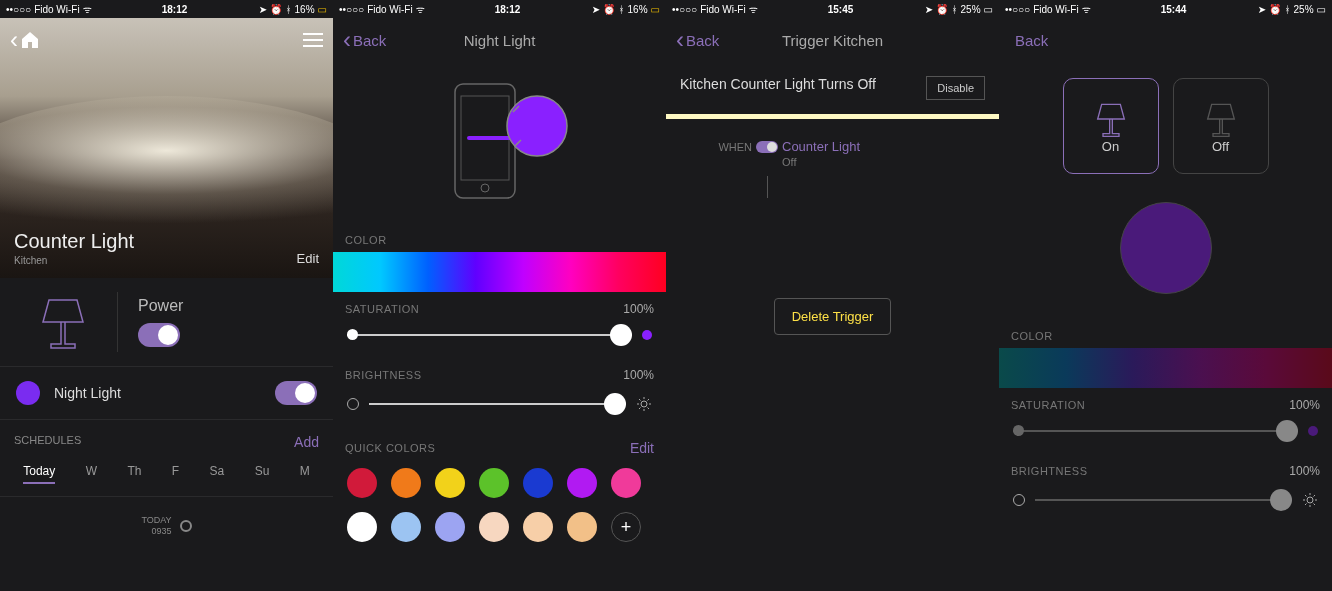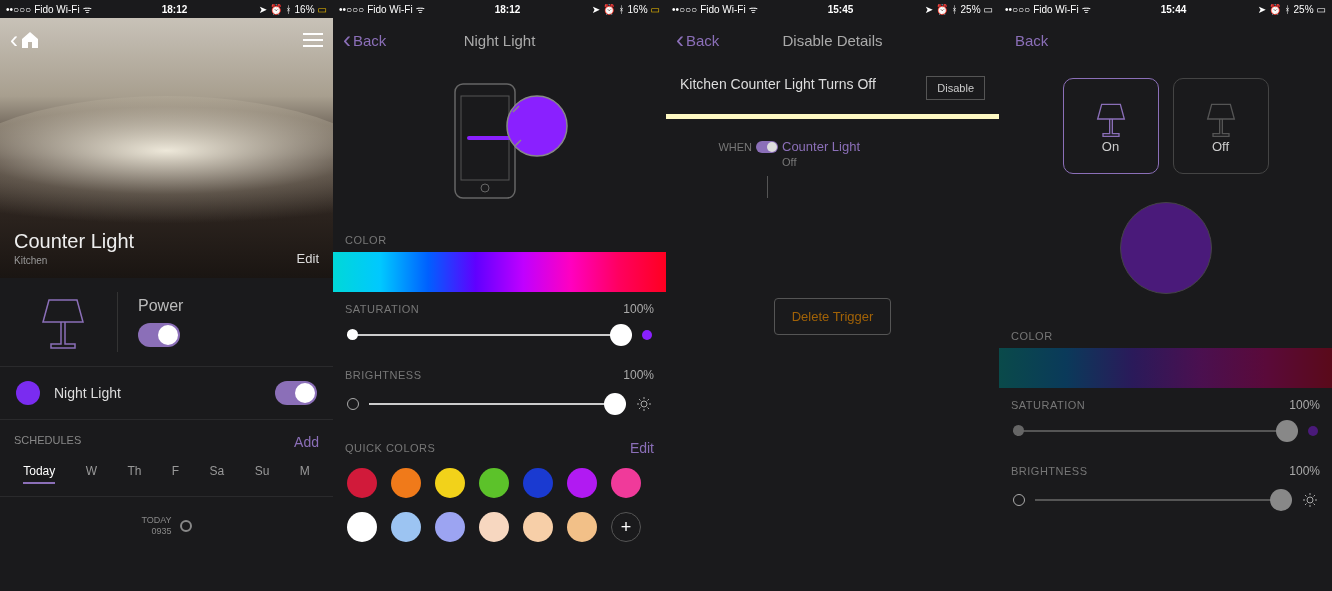--- a/index.html
+++ b/index.html
@@ -72,21 +72,21 @@
 .flow-label { width: 72px; text-align: right; color: #777; font-size: 11px; padding-top: 2px; }
 .flow-icon { width: 30px; display: flex; justify-content: center; padding-top: 2px; }
 .flow-text { color: #8b6fb8; font-size: 13px; }
 .flow-sub { color: #777; font-size: 11px; margin-top: 2px; }
 .flow-connector { width: 102px; display: flex; justify-content: flex-end; padding-right: 14px; height: 22px; }
 .flow-connector span { width: 1px; background: #555; }
 .mini-toggle { width: 22px; height: 12px; border-radius: 6px; background: #8b6fb8; position: relative; }
 .mini-toggle::after { content: ""; position: absolute; right: 1px; top: 1px; width: 10px; height: 10px; background: #ddd; border-radius: 50%; }
 .play-ring { width: 16px; height: 16px; border: 1px solid #8b6fb8; border-radius: 50%; display: flex; align-items: center; justify-content: center; }
 .play-ring::after { content: ""; border-left: 5px solid #8b6fb8; border-top: 3px solid transparent; border-bottom: 3px solid transparent; margin-left: 2px; }
-.delete-btn { border: 1px solid #555; color: #a16207; background: transparent; padding: 10px 17px; border-radius: 4px; margin: 80px auto 0; display: block; font-size: 13px; }
+.delete-btn { border: 1px solid #555; color: #fde047; background: transparent; padding: 10px 17px; border-radius: 4px; margin: 80px auto 0; display: block; font-size: 13px; }
 
 
 .onoff-row { display: flex; justify-content: center; gap: 14px; padding: 16px 0 22px; }
 .onoff-box { width: 96px; height: 96px; border: 1px solid #444; border-radius: 10px; display: flex; flex-direction: column; align-items: center; justify-content: center; }
 .onoff-box.active { border-color: #8b6fb8; }
 .onoff-box .cap { color: #ccc; font-size: 13px; }
 .big-ball { width: 92px; height: 92px; border-radius: 50%; margin: 6px auto 26px; border: 1px solid #444; }
 .dim-strip { height: 40px; background: linear-gradient(to right, #0a4a4a, #0a3a5a, #2a1a5a, #4a1050, #5a0a3a, #5a0a1a); }
 .dim-slider .slider-track { background: #555; }
 .dim-slider .slider-thumb-lg { background: #888; }
@@ -280,21 +280,21 @@
         <span>ᚼ</span>
         <span>25%</span>
         <span>▭</span>
       </div>
   </div>
   <div class="nav-bar">
     <div class="back-btn">
         <span class="back-chevron">‹</span>
         <span>Back</span>
       </div>
-    <div class="nav-title">Disable Details</div>
+    <div class="nav-title">Trigger Kitchen</div>
   </div>
   <div class="trigger-bar">
     <div class="t">Kitchen Counter Light Turns Off</div>
     <button class="ghost-btn">Disable</button>
   </div>
   <div class="flow">
     <div class="flow-row">
       <div class="flow-label">WHEN</div>
       <div class="flow-icon">
           <div class="mini-toggle"></div>

